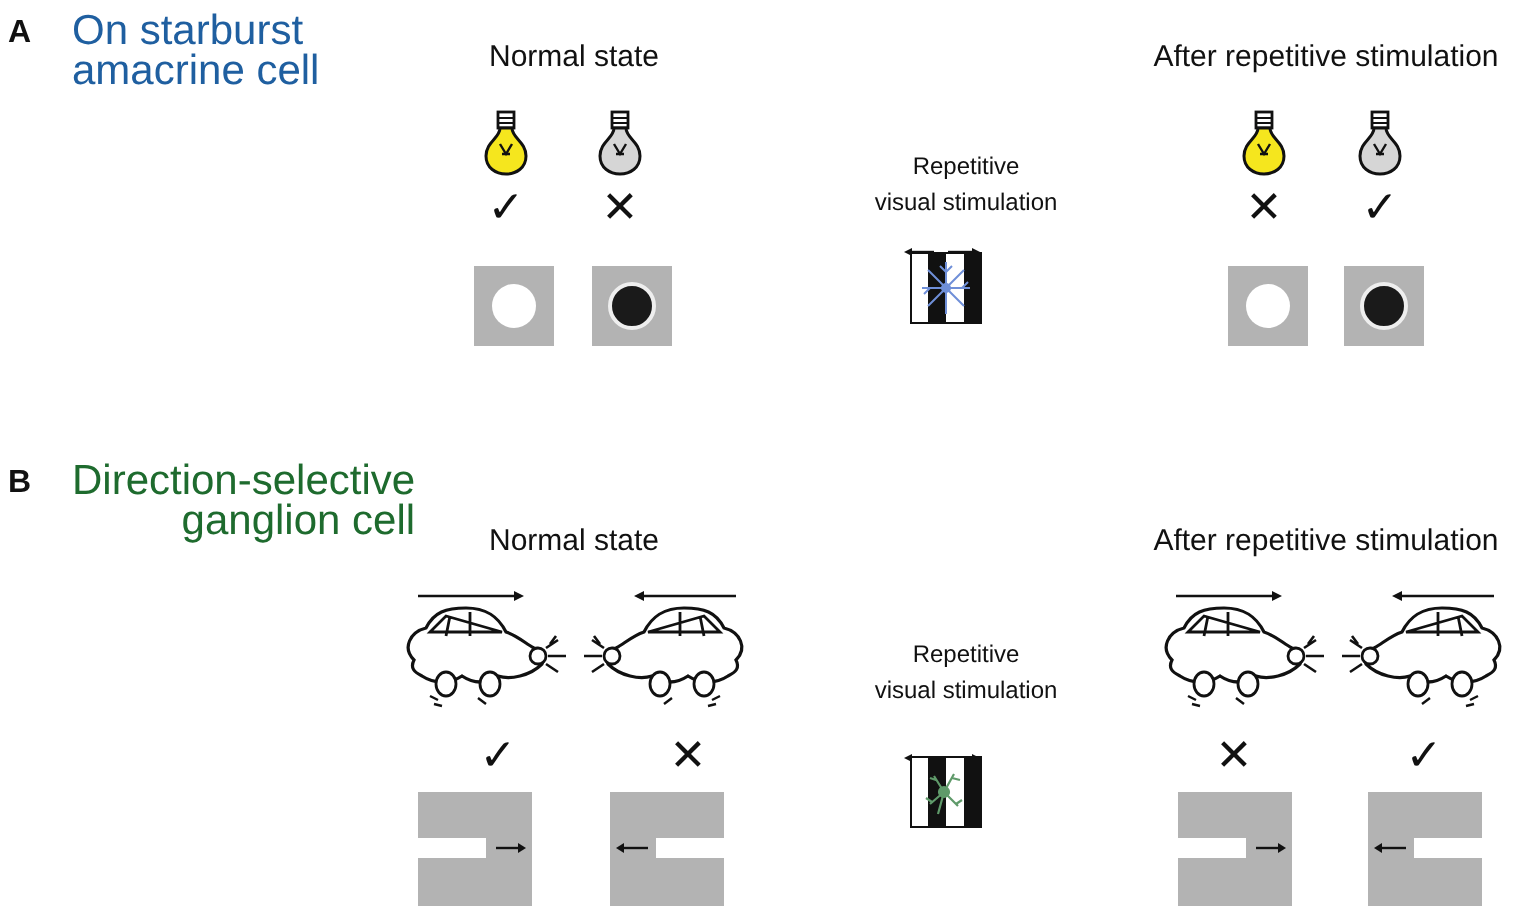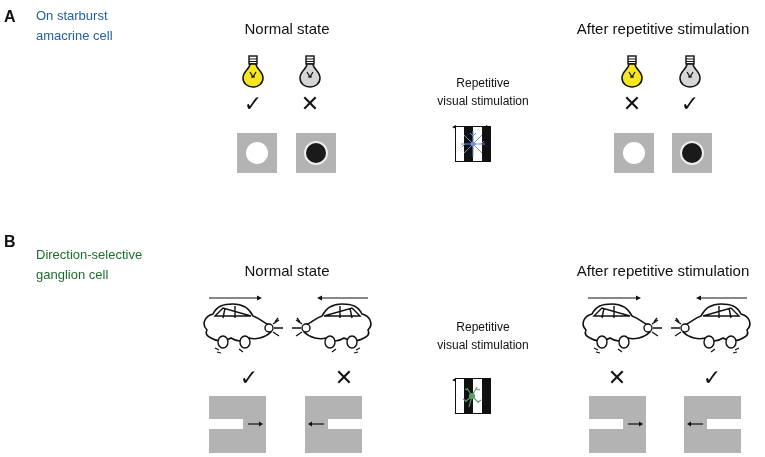--- a/index.html
+++ b/index.html
@@ -1,19 +1,19 @@
 <!DOCTYPE html>
 <html><head>
 <meta charset="utf-8">
 <style>
   html,body{margin:0;padding:0;background:#fff;}
   body{width:765px;height:457px;position:relative;overflow:hidden;font-family:"Liberation Sans","DejaVu Sans",sans-serif;color:#111;}
   .abs{position:absolute;}
   .panel-letter{font-weight:bold;font-size:16px;color:#111;}
-  .panel-title{font-size:13px;line-height:20px;}
+  .panel-title{font-size:21px;line-height:20px;}
   .state-title{font-size:15px;white-space:nowrap;text-align:center;}
   .stim-label{font-size:12px;line-height:18px;text-align:center;white-space:nowrap;}
   .mark{font-size:22px;text-align:center;width:30px;line-height:24px;}
   .sq{background:#b3b3b3;}
   .bulb svg, .car svg, .grating svg{display:block;}
 </style>
 </head>
 <body>
 
 <div>
@@ -107,21 +107,21 @@
   <div class="abs sq" style="left:614px;top:133px;width:40px;height:40px;">
     <div class="abs" style="left:9px;top:9px;width:22px;height:22px;border-radius:50%;background:#fff;"></div>
   </div>
   <div class="abs sq" style="left:672px;top:133px;width:40px;height:40px;">
     <div class="abs" style="left:8px;top:8px;width:20px;height:20px;border-radius:50%;background:#1a1a1a;border:2px solid #eee;"></div>
   </div>
 </div>
 
 <div>
   <div class="abs panel-letter" style="left:4px;top:233px;">B</div>
-  <div class="abs panel-title" style="left:36px;top:245px;color:#1e6b2e;">
+  <div class="abs panel-title" style="left:36px;top:231px;color:#1e6b2e;text-align:right;">
     <div>Direction-selective</div>
     <div>ganglion cell</div>
   </div>
 
   <div class="abs state-title" style="left:232px;top:262px;width:110px;">Normal state</div>
 
   <div class="abs car" style="left:199px;top:294px;">
     <svg width="86" height="62" viewBox="0 0 86 62">
       <line x1="10" y1="4" x2="60" y2="4" stroke="#111" stroke-width="1.2"></line>
         <path d="M63 4 L58 1.5 L58 6.5 Z" fill="#111"></path>

